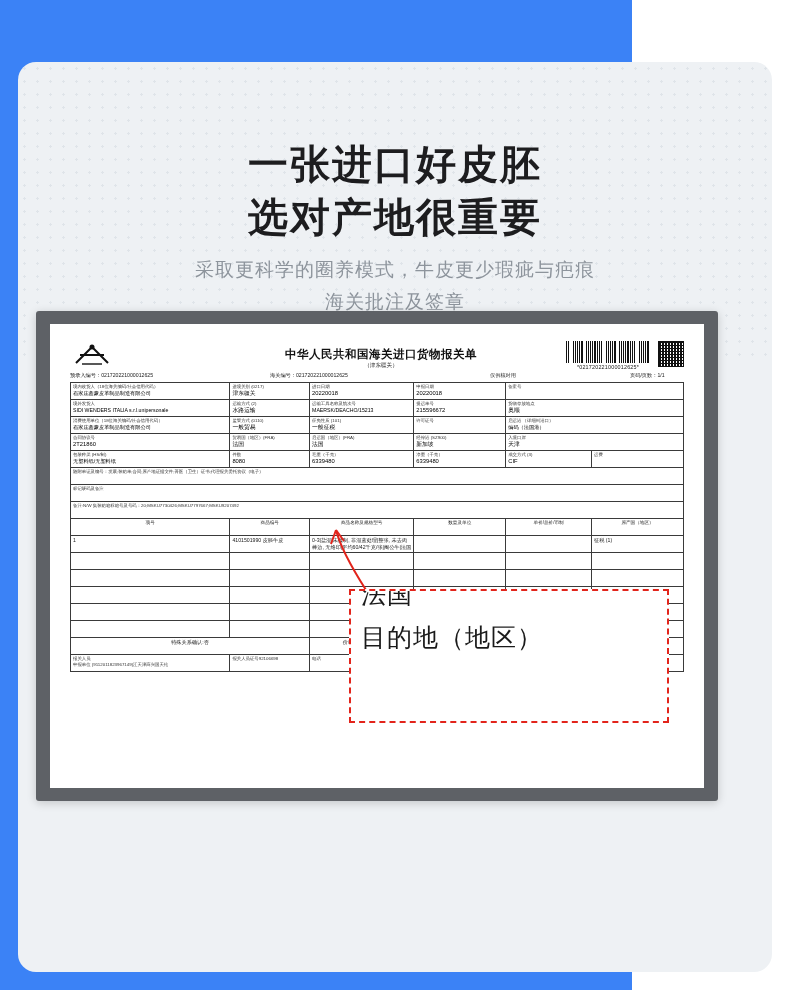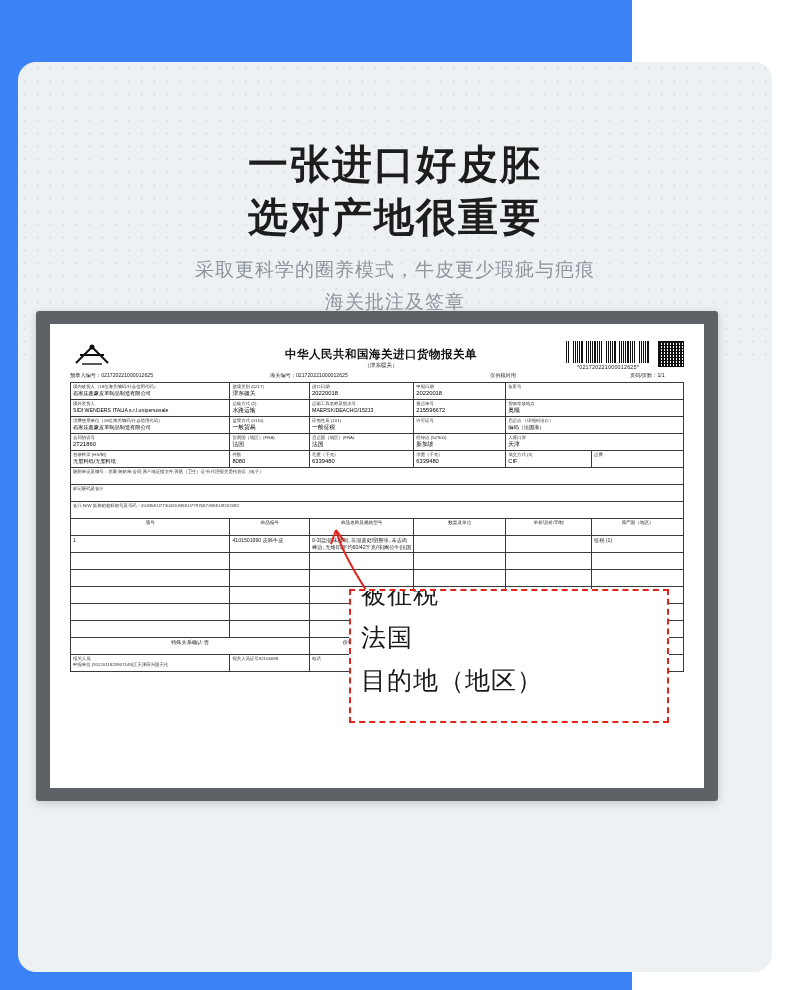--- a/index.html
+++ b/index.html
@@ -556,18 +556,17 @@
     </div>
   </div>
 
   <svg class="pointer-line" viewBox="0 0 70 66">
     <path d="M66 62 C 52 40, 40 18, 36 2" stroke="#e2241b" stroke-width="2" fill="none"></path>
     <path d="M36 2 L31 16 M36 2 L44 13" stroke="#e2241b" stroke-width="2" fill="none"></path>
   </svg>
 
   <div class="callout">
     <div class="callout-text">
-      <div class="callout-ghost-top">被征税</div>
       <div>法国</div>
       <div class="callout-ghost-bottom">目的地（地区）</div>
     </div>
   </div>
 </div>
 
 </body></html>

